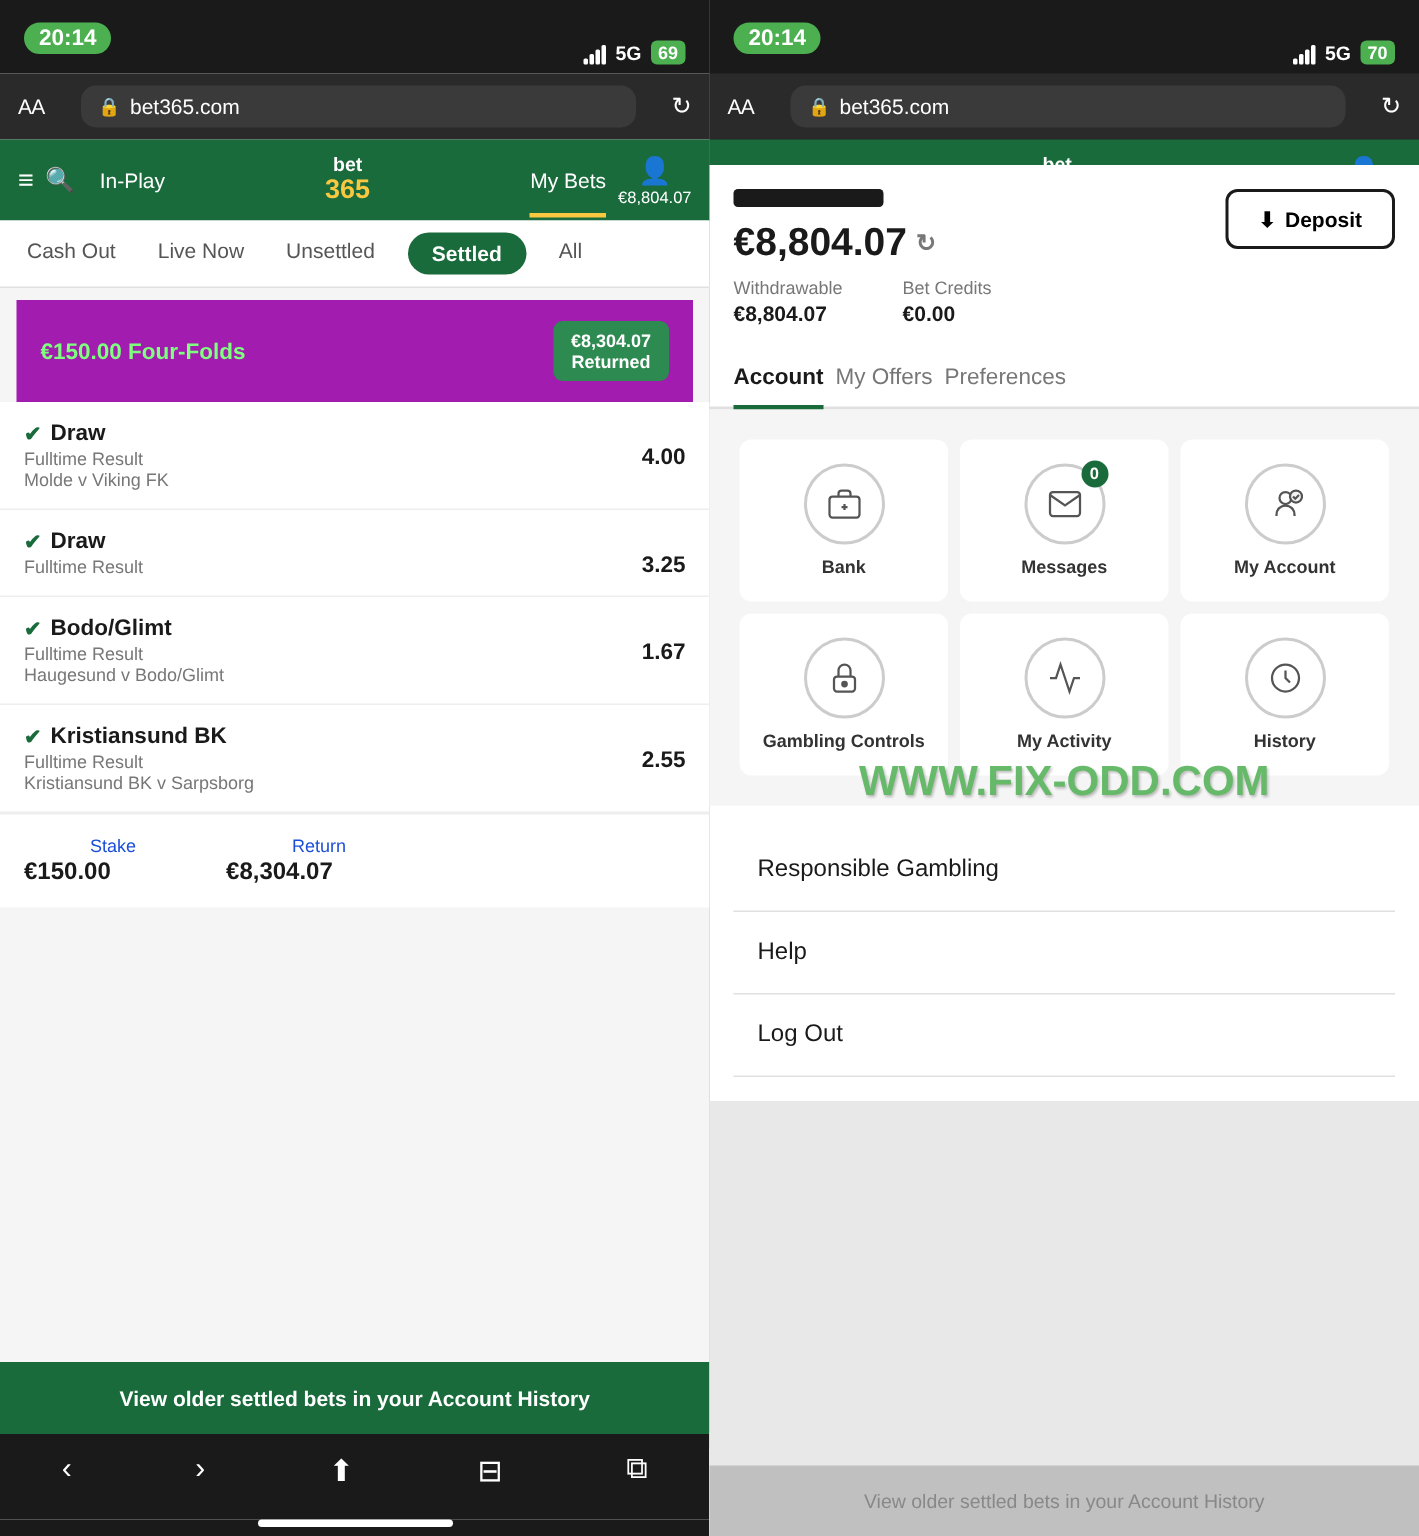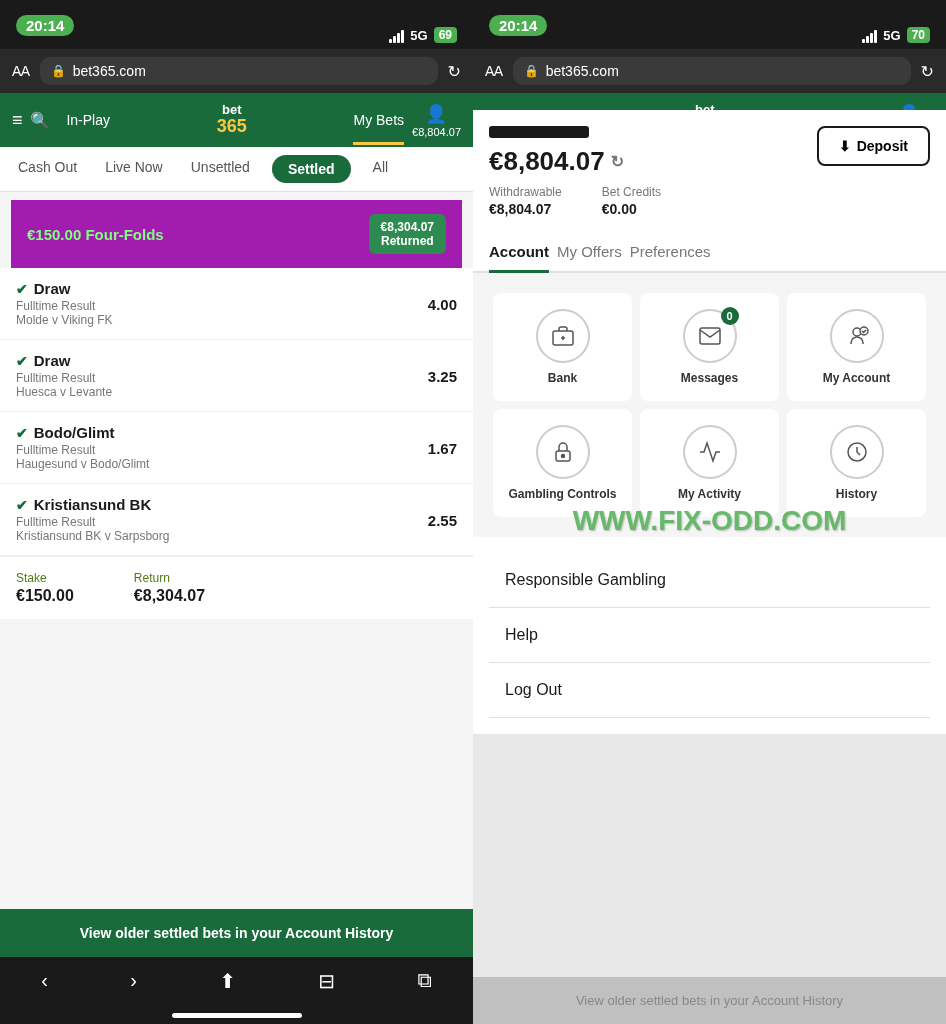--- a/index.html
+++ b/index.html
@@ -68,21 +68,21 @@
       font-size: 12px;
       font-weight: 700;
     }
 
     
     .browser-bar {
       background: #2a2a2a;
       padding: 8px 12px;
       display: flex;
       align-items: center;
-      gap: 10px;
+      gap: 24px;
     }
     .aa-text {
       color: white;
       font-size: 14px;
       font-weight: 500;
       letter-spacing: -0.5px;
     }
     .url-bar {
       flex: 1;
       background: #3a3a3a;
@@ -229,21 +229,21 @@
     .bet-odds { font-size: 15px; font-weight: 700; color: #1a1a1a; margin-top: 16px; }
 
     
     .stake-row {
       background: white;
       padding: 14px 16px;
       display: flex;
       gap: 60px;
       border-top: 1px solid #eee;
     }
-    .stake-label { font-size: 12px; color: #4d7c0f; }
+    .stake-label { font-size: 12px; color: #1d4ed8; margin-left: 44px; }
     .stake-value { font-size: 16px; font-weight: 700; color: #1a1a1a; margin-top: 2px; }
 
     
     .history-link {
       background: #1a6b3c;
       color: white;
       text-align: center;
       padding: 16px;
       font-size: 14px;
       font-weight: 600;
@@ -511,21 +511,20 @@
       <span class="bet-odds">4.00</span>
     </div>
 
     <div class="bet-item">
       <div class="bet-left">
         <div class="bet-outcome">
             <span class="check-icon">✔</span>
             <span>Draw</span>
           </div>
         <div class="bet-type">Fulltime Result</div>
-        <div class="bet-match">Huesca v Levante</div>
       </div>
       <span class="bet-odds">3.25</span>
     </div>
 
     <div class="bet-item">
       <div class="bet-left">
         <div class="bet-outcome">
             <span class="check-icon">✔</span>
             <span>Bodo/Glimt</span>
           </div>

